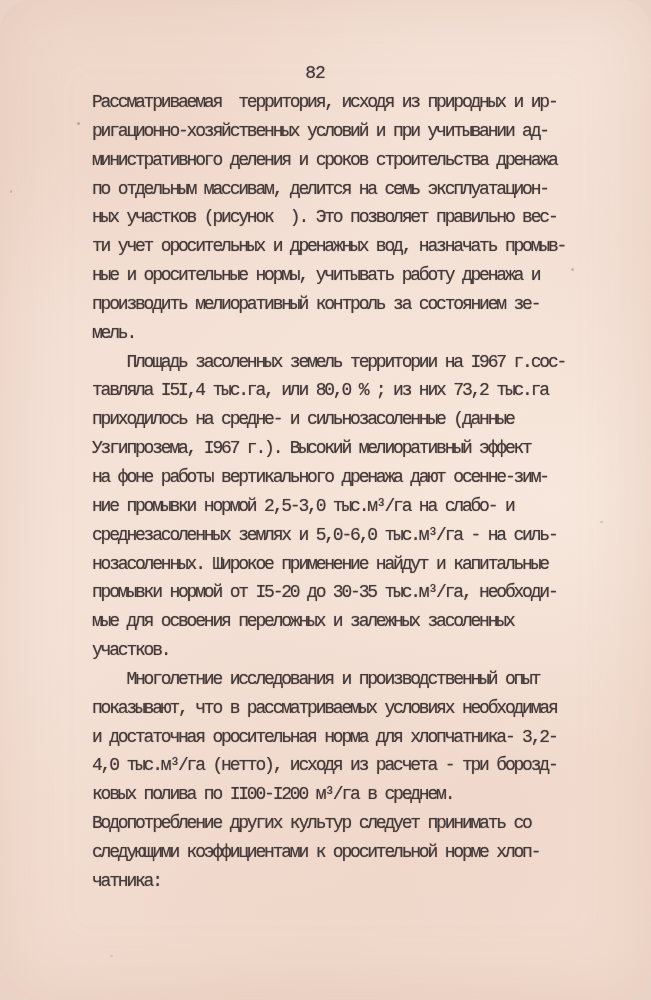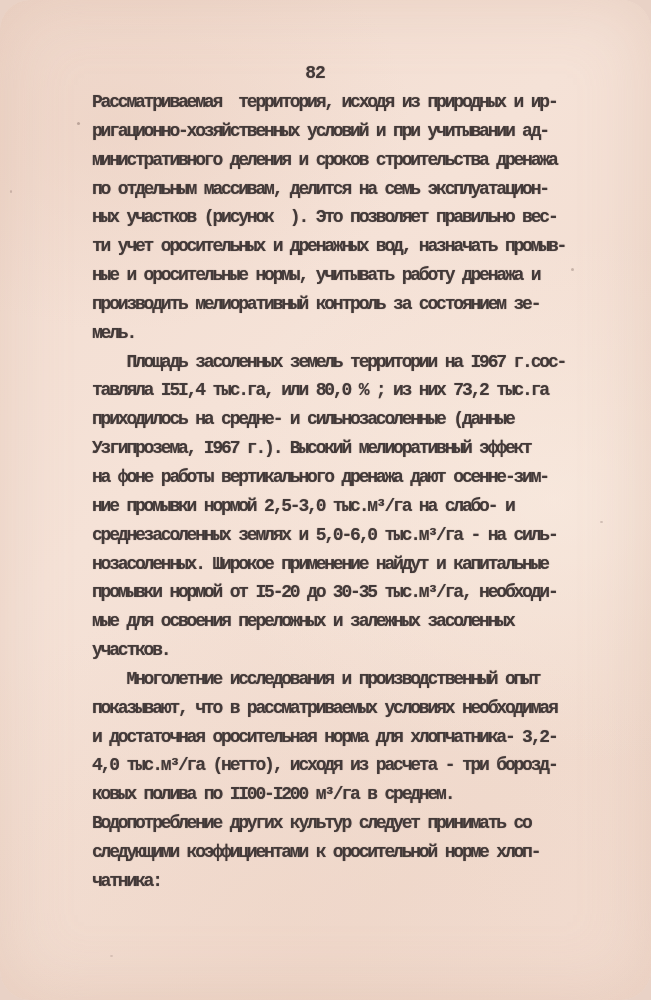--- a/index.html
+++ b/index.html
@@ -13,21 +13,21 @@
     height: 1000px;
     overflow: hidden;
     background-color: #f3ddd1;
     background-image:
       radial-gradient(420px 300px at 18% 12%, rgba(233,205,190,0.50), transparent 70%),
       radial-gradient(520px 380px at 85% 50%, rgba(251,239,229,0.55), transparent 70%),
       radial-gradient(620px 430px at 45% 92%, rgba(236,210,196,0.45), transparent 75%),
       linear-gradient(135deg, #f2dcd0 0%, #f5e2d7 38%, #f1dbce 78%, #f3ddd1 100%);
     box-shadow: inset 0 0 70px rgba(200,160,140,0.28);
     font-family: "Liberation Mono", "DejaVu Sans Mono", monospace;
-    font-weight: 700;
+    font-weight: 400;
     color: #433a39;
     border-radius: 30px;
   }
   .page-number {
     position: absolute;
     top: 63px;
     left: 0;
     width: 630px;
     text-align: center;
     font-size: 18px;

